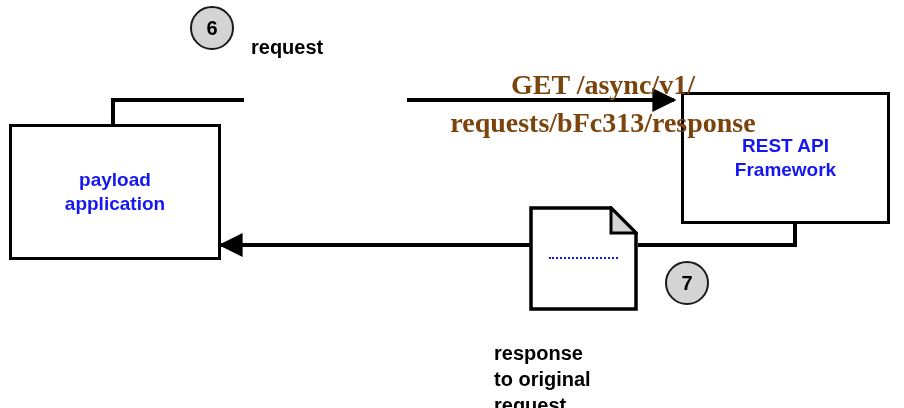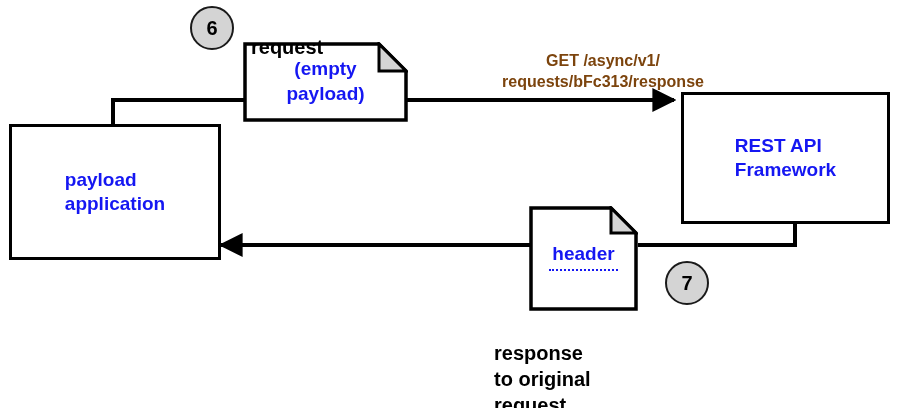--- a/index.html
+++ b/index.html
@@ -30,20 +30,21 @@
     box-sizing: border-box;
     display: flex;
     align-items: center;
     justify-content: center;
   }
   .box-label {
     color: #1517f2;
     font-weight: bold;
     font-size: 19px;
     line-height: 1.28;
+    text-align: center;
     white-space: pre-line;
   }
 
   .note {
     position: absolute;
     box-sizing: border-box;
   }
   .note-svg {
     position: absolute;
     left: 0;
@@ -101,23 +102,23 @@
     font-weight: bold;
     font-size: 20px;
     line-height: 1.3;
     text-align: left;
     white-space: pre-line;
   }
 
   .mono-label {
     position: absolute;
     color: #7c440d;
-    font-family: Liberation Sans, sans-serif;
+    font-family: Liberation Serif, serif;
     font-weight: bold;
-    font-size: 16px;
+    font-size: 28px;
     line-height: 1.35;
     text-align: center;
     white-space: pre-line;
   }
 </style>
 </head>
 <body>
 
 <div id="canvas">
 
@@ -143,47 +144,36 @@
   <div class="box" style="left:9px; top:124px; width:212px; height:136px;">
     <span class="box-label">payload
 application</span>
   </div>
 
   <div class="box" style="left:681px; top:92px; width:209px; height:132px;">
     <span class="box-label">REST API
 Framework</span>
   </div>
 
-  <div class="note" style="left:243px; top:42px; width:165px; height:80px;">
-    <svg class="note-svg" viewBox="0 0 165 80" preserveAspectRatio="none" xmlns="http://www.w3.org/2000/svg">
-      <path d="M 2 2 L 136 2 L 163 29 L 163 78 L 2 78 Z" fill="#ffffff" stroke="#000000" stroke-width="3.5" vector-effect="non-scaling-stroke"></path>
-      <path d="M 136 2 L 163 29 L 136 29 Z" fill="#d4d4d4" stroke="#000000" stroke-width="3" vector-effect="non-scaling-stroke"></path>
-    </svg>
-    <div class="note-text">
-      <span class="note-line">(empty
-payload)</span>
-    </div>
-  </div>
 
   <div class="plain-label" style="left:251px; top:8px; width:150px;">
     <span>request</span>
   </div>
 
   <div class="mono-label" style="left:418px; top:28px; width:370px;">
     <span>GET /async/v1/
 requests/bFc313/response</span>
   </div>
 
   <div class="note" style="left:529px; top:206px; width:109px; height:105px;">
     <svg class="note-svg" viewBox="0 0 109 105" preserveAspectRatio="none" xmlns="http://www.w3.org/2000/svg">
       <path d="M 2 2 L 82 2 L 107 27 L 107 103 L 2 103 Z" fill="#ffffff" stroke="#000000" stroke-width="3.5" vector-effect="non-scaling-stroke"></path>
       <path d="M 82 2 L 107 27 L 82 27 Z" fill="#d4d4d4" stroke="#000000" stroke-width="3" vector-effect="non-scaling-stroke"></path>
     </svg>
     <div class="note-text">
-      <span class="note-line">header</span>
       <span class="note-divider"></span>
     </div>
   </div>
 
   <div class="plain-label" style="left:494px; top:314px; width:180px;">
     <span>response
 to original
 request</span>
   </div>
 

